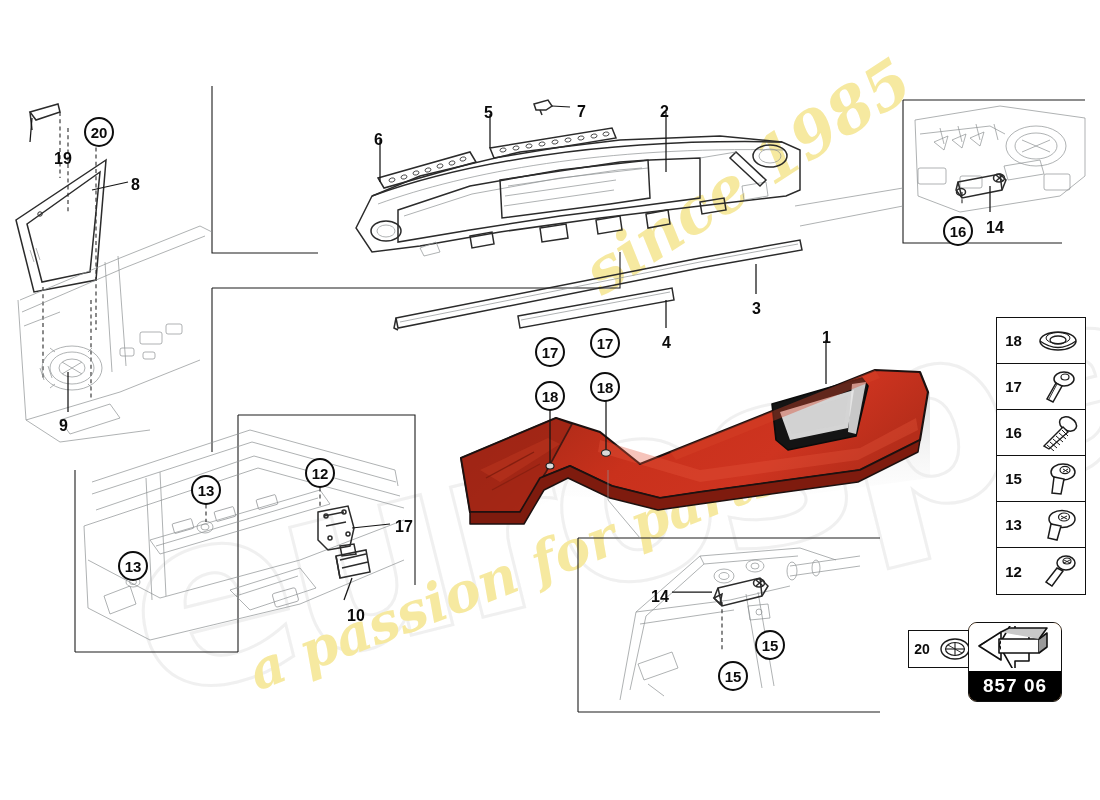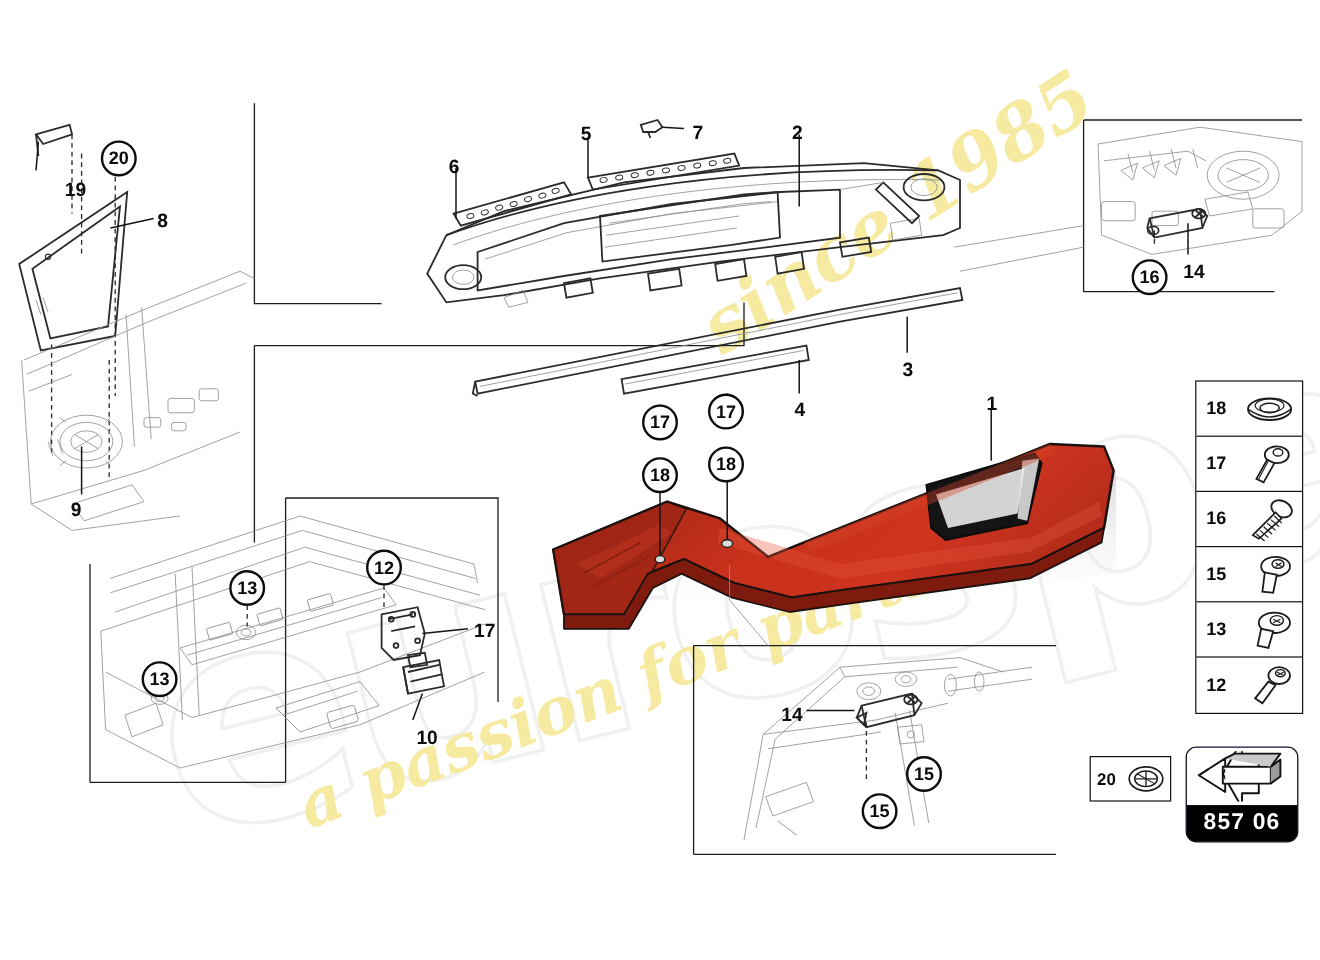--- a/index.html
+++ b/index.html
@@ -54,22 +54,22 @@
   .lico{flex:1;height:100%;display:flex;align-items:center;
         justify-content:center;}
 
   
   #box20{position:absolute;left:908px;top:630px;width:66px;height:36px;
          border:1.4px solid #111;background:#fff;display:flex;
          align-items:center;z-index:6;}
   #box20 .lnum{width:26px;font-size:14px;}
 
   
-  #badge{position:absolute;left:988px;top:622px;width:92px;height:78px;
-         border-radius:9px;background:#4c1d95;border:1.5px solid #111;
+  #badge{position:absolute;left:968px;top:622px;width:92px;height:78px;
+         border-radius:9px;background:#fdba74;border:1.5px solid #111;
          overflow:hidden;z-index:6;}
   #badge .arr{height:48px;display:flex;align-items:center;
               justify-content:center;background:#fff;}
   #badge .pn{height:30px;background:#000;color:#fff;font-size:19px;
              font-weight:700;display:flex;align-items:center;
              justify-content:center;letter-spacing:1px;}
 
   
   .redpart{z-index:5;}
 </style>

